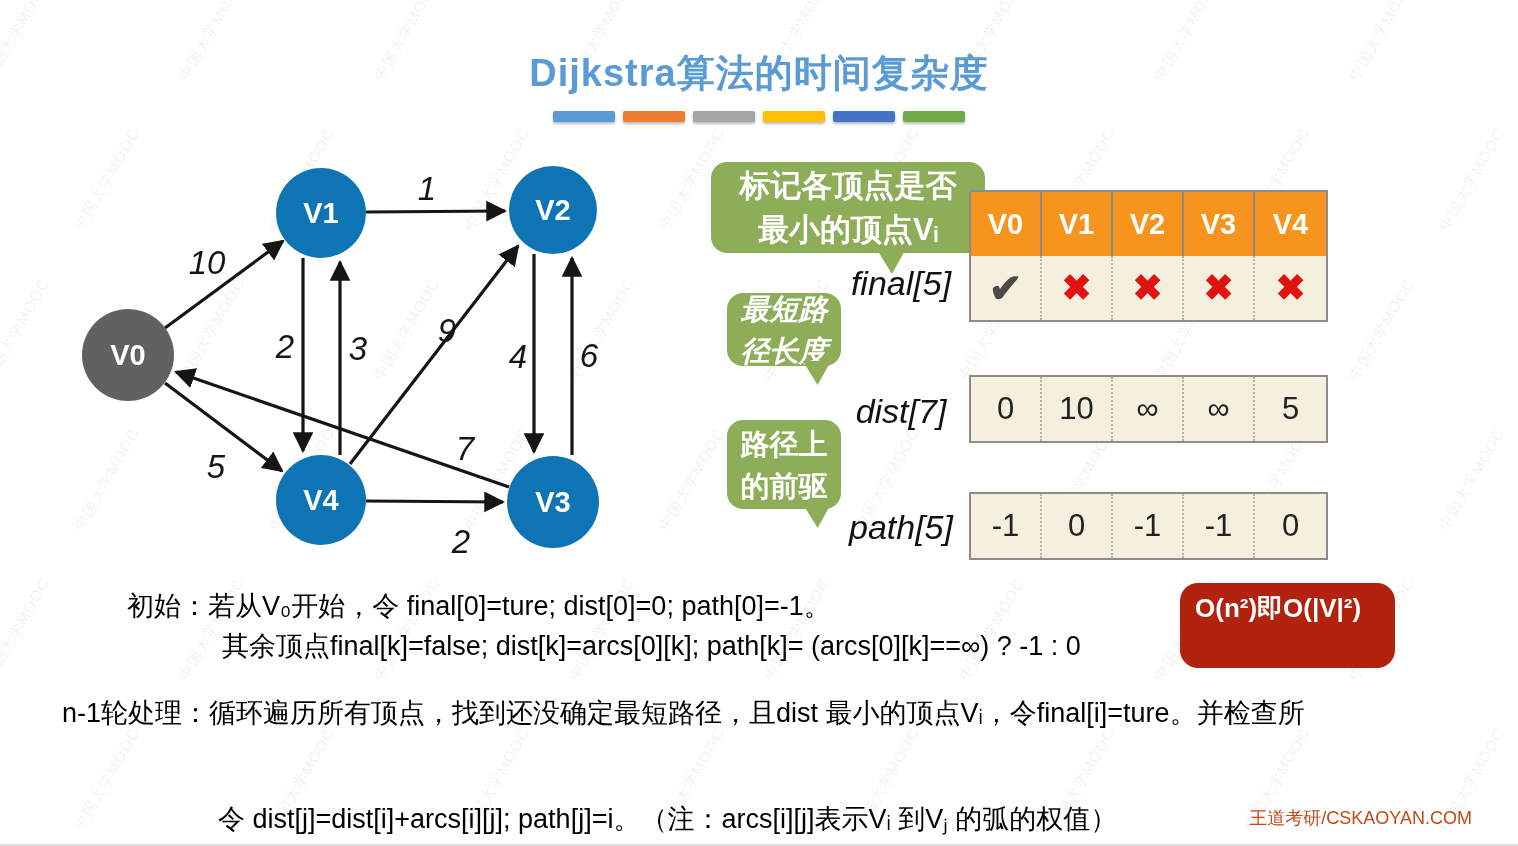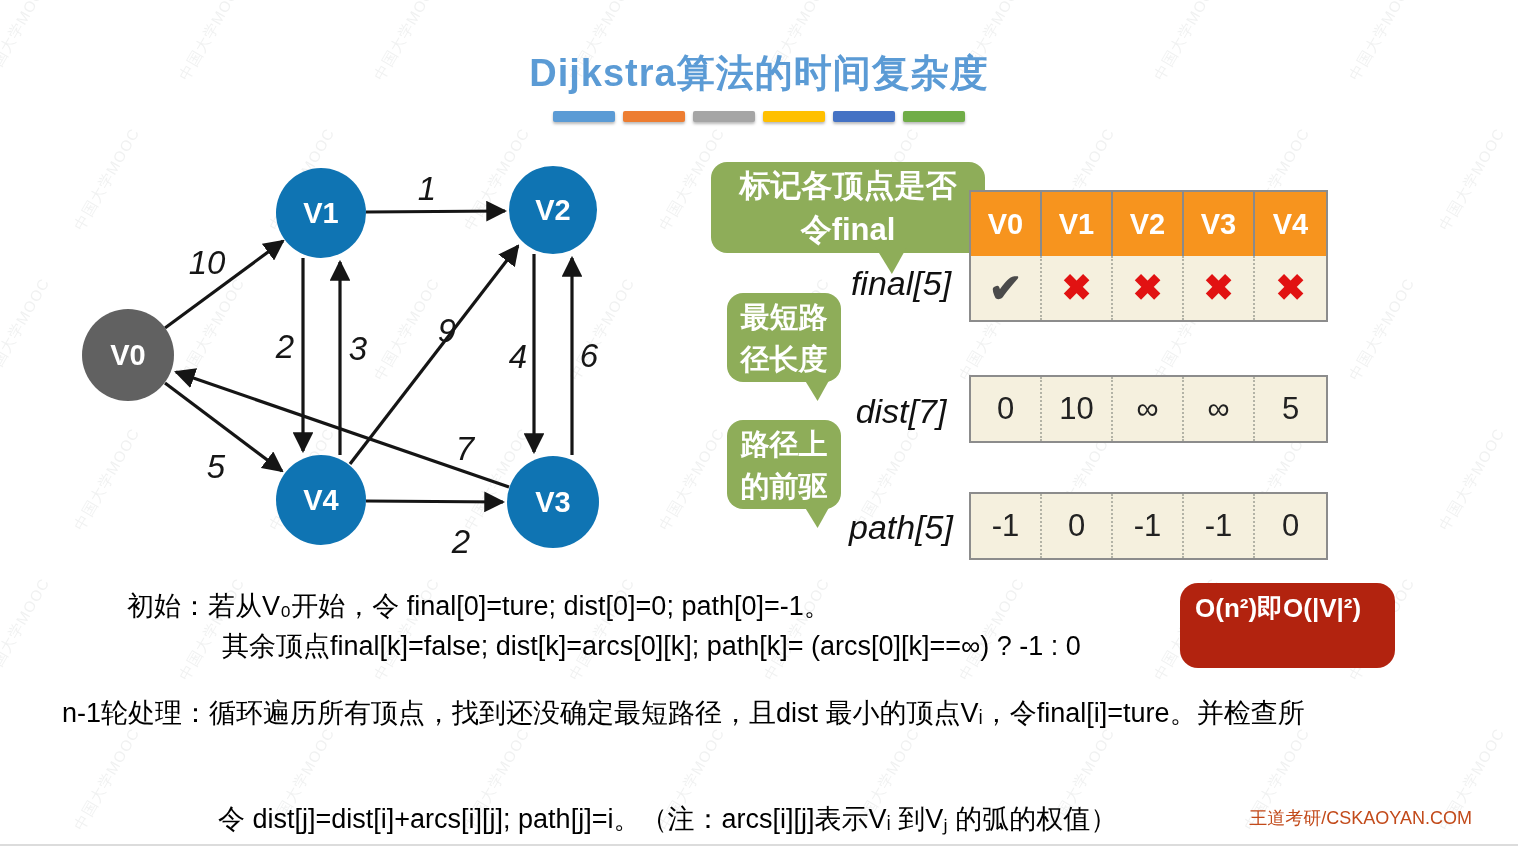--- a/index.html
+++ b/index.html
@@ -23,21 +23,21 @@
     font-family:"Liberation Sans",sans-serif;}
   .node-label{font-size:29px;font-weight:bold;fill:#ffffff;text-anchor:middle;
     font-family:"Liberation Sans",sans-serif;}
   
   .bubble{position:absolute;background:#8EAD59;border-radius:16px;color:#fff;font-weight:bold;
     text-align:center;display:flex;flex-direction:column;justify-content:center;}
   .bubble .tail{position:absolute;background:#8EAD59;}
   .bubble-1{left:711px;top:162px;width:274px;height:91px;font-size:31px;line-height:44px;}
   .bubble-1 .tail{left:160px;bottom:-21px;width:36px;height:27px;
     clip-path:polygon(12% 0,100% 0,58% 100%);}
-  .bubble-2{left:727px;top:293px;width:114px;height:89px;font-size:29px;line-height:42px;}
+  .bubble-2{left:727px;top:293px;width:114px;height:73px;font-size:29px;line-height:42px;font-style:italic;}
   .bubble-3{left:727px;top:420px;width:114px;height:89px;font-size:29px;line-height:42px;}
   .bubble-2 .tail,.bubble-3 .tail{left:72px;bottom:-19px;width:32px;height:24px;
     clip-path:polygon(12% 0,100% 0,58% 100%);}
   
   .arr-label{position:absolute;font-style:italic;font-size:34px;color:#111;
     width:118px;text-align:center;}
   .lab-final{left:842px;top:264px;}
   .lab-dist{left:842px;top:392px;}
   .lab-path{left:842px;top:508px;}
   
@@ -162,21 +162,21 @@
       <circle cx="553" cy="210" r="44" fill="#0F74B3"></circle>
       <text x="553" y="220" class="node-label">V2</text>
       <circle cx="321" cy="500" r="45" fill="#0F74B3"></circle>
       <text x="321" y="510" class="node-label">V4</text>
       <circle cx="553" cy="502" r="46" fill="#0F74B3"></circle>
       <text x="553" y="512" class="node-label">V3</text>
     </svg>
 
   <div class="bubble bubble-1">
     <span>标记各顶点是否</span>
-    <span>令final</span>
+    <span>最小的顶点Vᵢ</span>
     <i class="tail"></i>
   </div>
   <div class="bubble bubble-2">
     <span>最短路</span>
     <span>径长度</span>
     <i class="tail"></i>
   </div>
   <div class="bubble bubble-3">
     <span>路径上</span>
     <span>的前驱</span>

